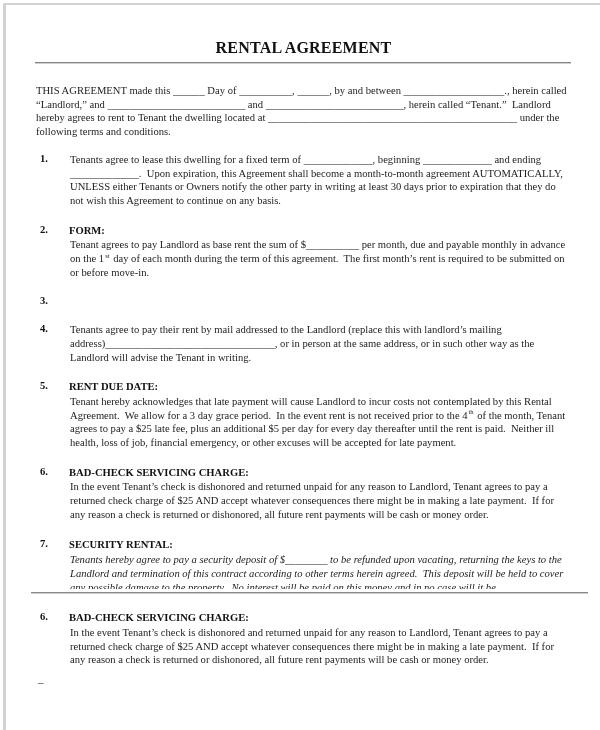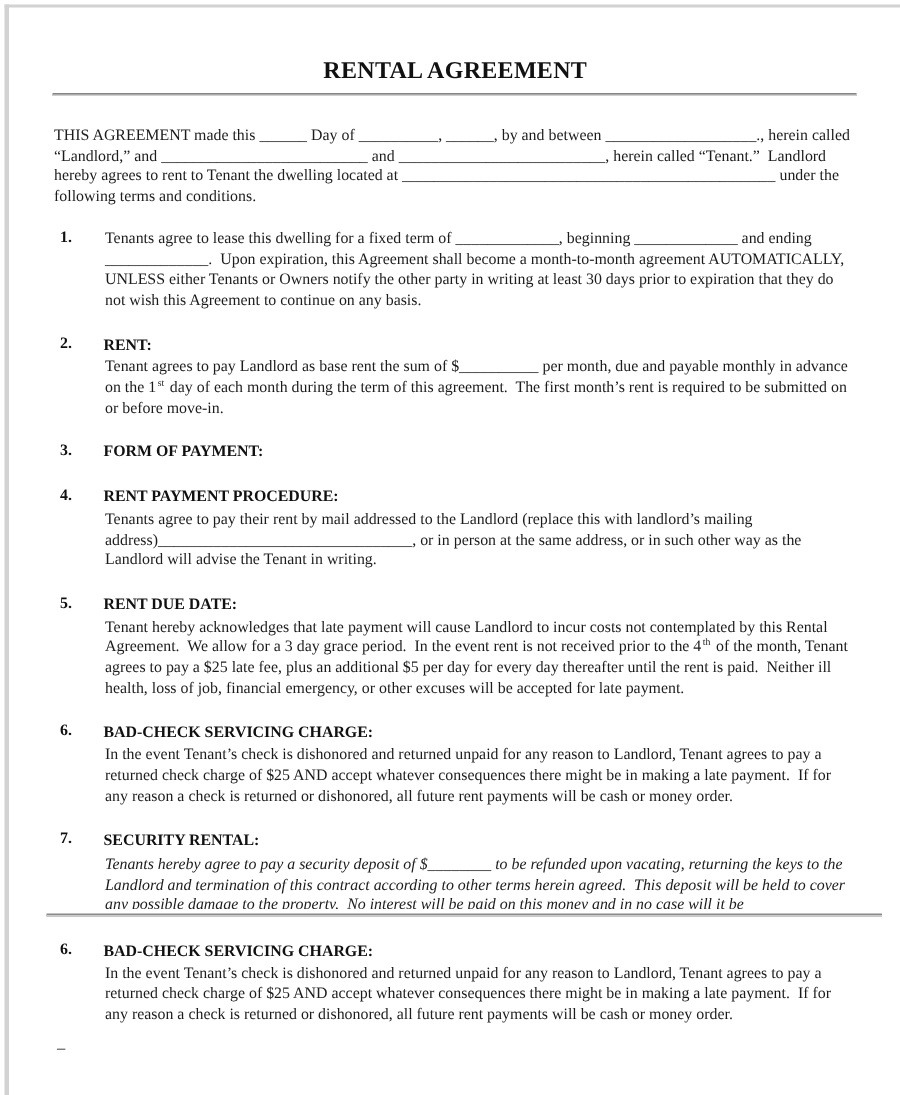--- a/index.html
+++ b/index.html
@@ -83,36 +83,34 @@
         <div class="sec-num">1.</div>
         <div class="sec-right">
           <div class="sec-body-wrap">
             <div class="sec-body">Tenants agree to lease this dwelling for a fixed term of _____________, beginning _____________ and ending _____________.  Upon expiration, this Agreement shall become a month-to-month agreement AUTOMATICALLY, UNLESS either Tenants or Owners notify the other party in writing at least 30 days prior to expiration that they do not wish this Agreement to continue on any basis.</div>
           </div>
         </div>
       </div>
       <div class="section">
         <div class="sec-num">2.</div>
         <div class="sec-right">
-          <div class="sec-heading">RENT:</div>
+          <div class="sec-heading">FORM:</div>
           <div class="sec-body-wrap">
             <div class="sec-body">Tenant agrees to pay Landlord as base rent the sum of $__________ per month, due and payable monthly in advance on the 1<sup>st</sup> day of each month during the term of this agreement.  The first month’s rent is required to be submitted on or before move-in.</div>
           </div>
         </div>
       </div>
       <div class="section">
         <div class="sec-num">3.</div>
         <div class="sec-right">
-          <div class="sec-heading">FORM OF PAYMENT:</div>
         </div>
       </div>
       <div class="section">
         <div class="sec-num">4.</div>
         <div class="sec-right">
-          <div class="sec-heading">RENT PAYMENT PROCEDURE:</div>
           <div class="sec-body-wrap">
             <div class="sec-body">Tenants agree to pay their rent by mail addressed to the Landlord (replace this with landlord’s mailing address)________________________________, or in person at the same address, or in such other way as the Landlord will advise the Tenant in writing.</div>
           </div>
         </div>
       </div>
       <div class="section">
         <div class="sec-num">5.</div>
         <div class="sec-right">
           <div class="sec-heading">RENT DUE DATE:</div>
           <div class="sec-body-wrap">

